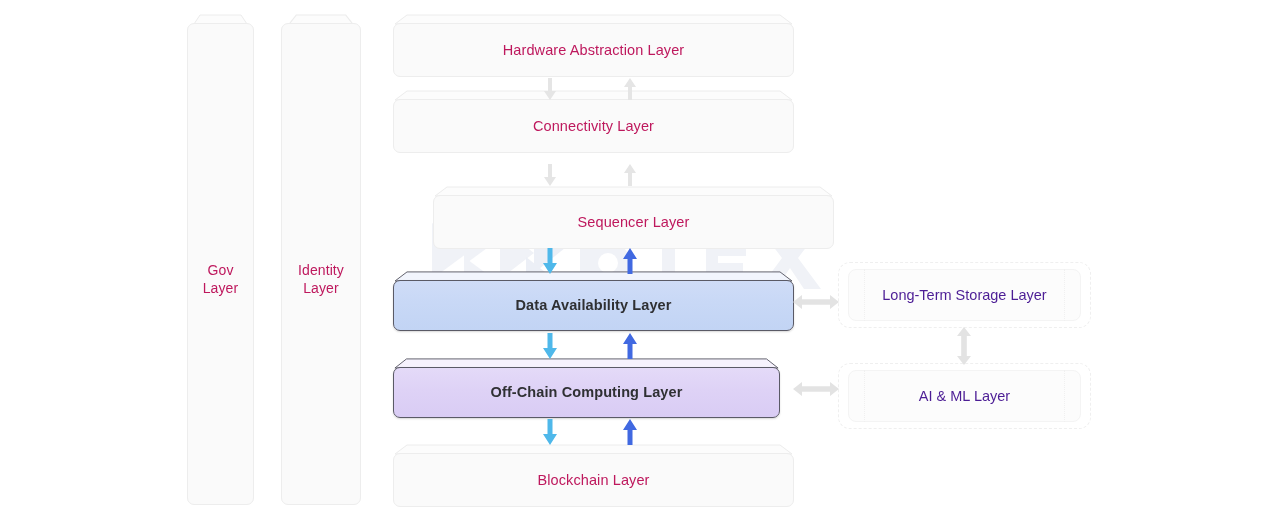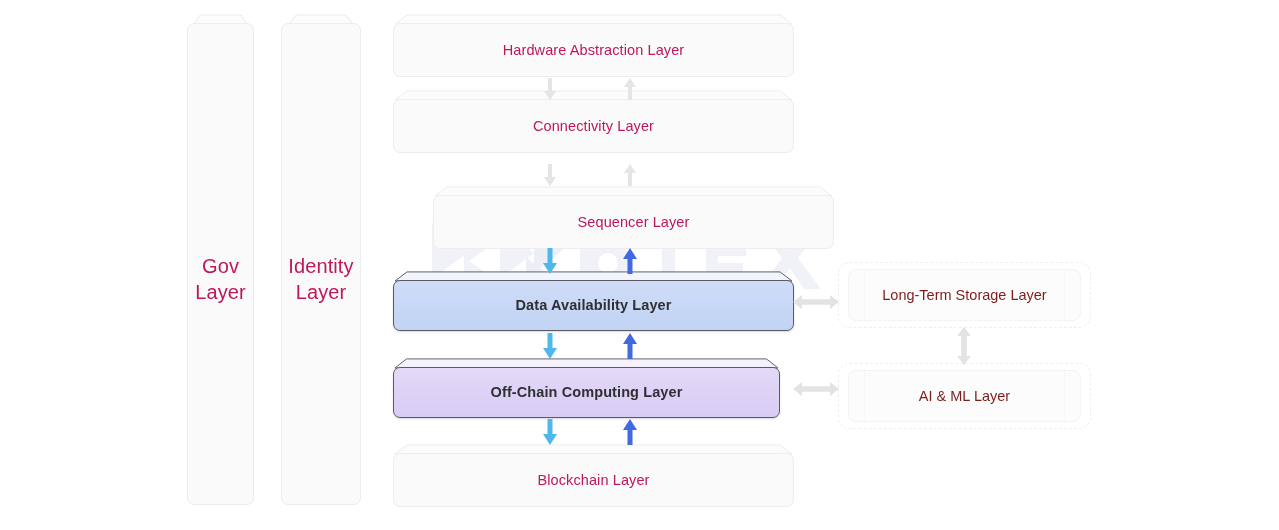--- a/index.html
+++ b/index.html
@@ -68,21 +68,21 @@
   .hl .lbl{ color:#2f3033; font-weight:700; }
 
   .hl-blue .face{
     background:linear-gradient(180deg,#cfdcf7 0%,#c8d8f6 45%,#c2d4f4 100%);
   }
   .hl-purple .face{
     background:linear-gradient(180deg,#e4daf8 0%,#ded2f6 45%,#d9ccf4 100%);
   }
 
   
-  .col .lbl{ font-size:20px;margin-top:32px; }
+  .col .lbl{ font-size:14px;margin-top:32px; }
 
   
   .arrow{ position:absolute; z-index:3; }
   .arrow svg{display:block;overflow:visible;}
 
   
   .dashbox{
     position:absolute;
     z-index:2;
   }
@@ -108,21 +108,21 @@
     border-left:1px dotted #f0f0f0;
   }
   .dashbox .rib.l{ left:26px; }
   .dashbox .rib.r{ right:26px; }
   .dashbox .lbl{
     position:absolute;
     left:0;right:0;top:50%;
     transform:translateY(-50%);
     text-align:center;
     font-size:14.5px;
-    color:#7f1d1d;
+    color:#4c1d95;
     font-weight:400;
   }
 </style>
 </head>
 <body>
 
 <div id="stage">
 
   <div class="watermark">
     <svg viewBox="0 0 430 110" xmlns="http://www.w3.org/2000/svg">

